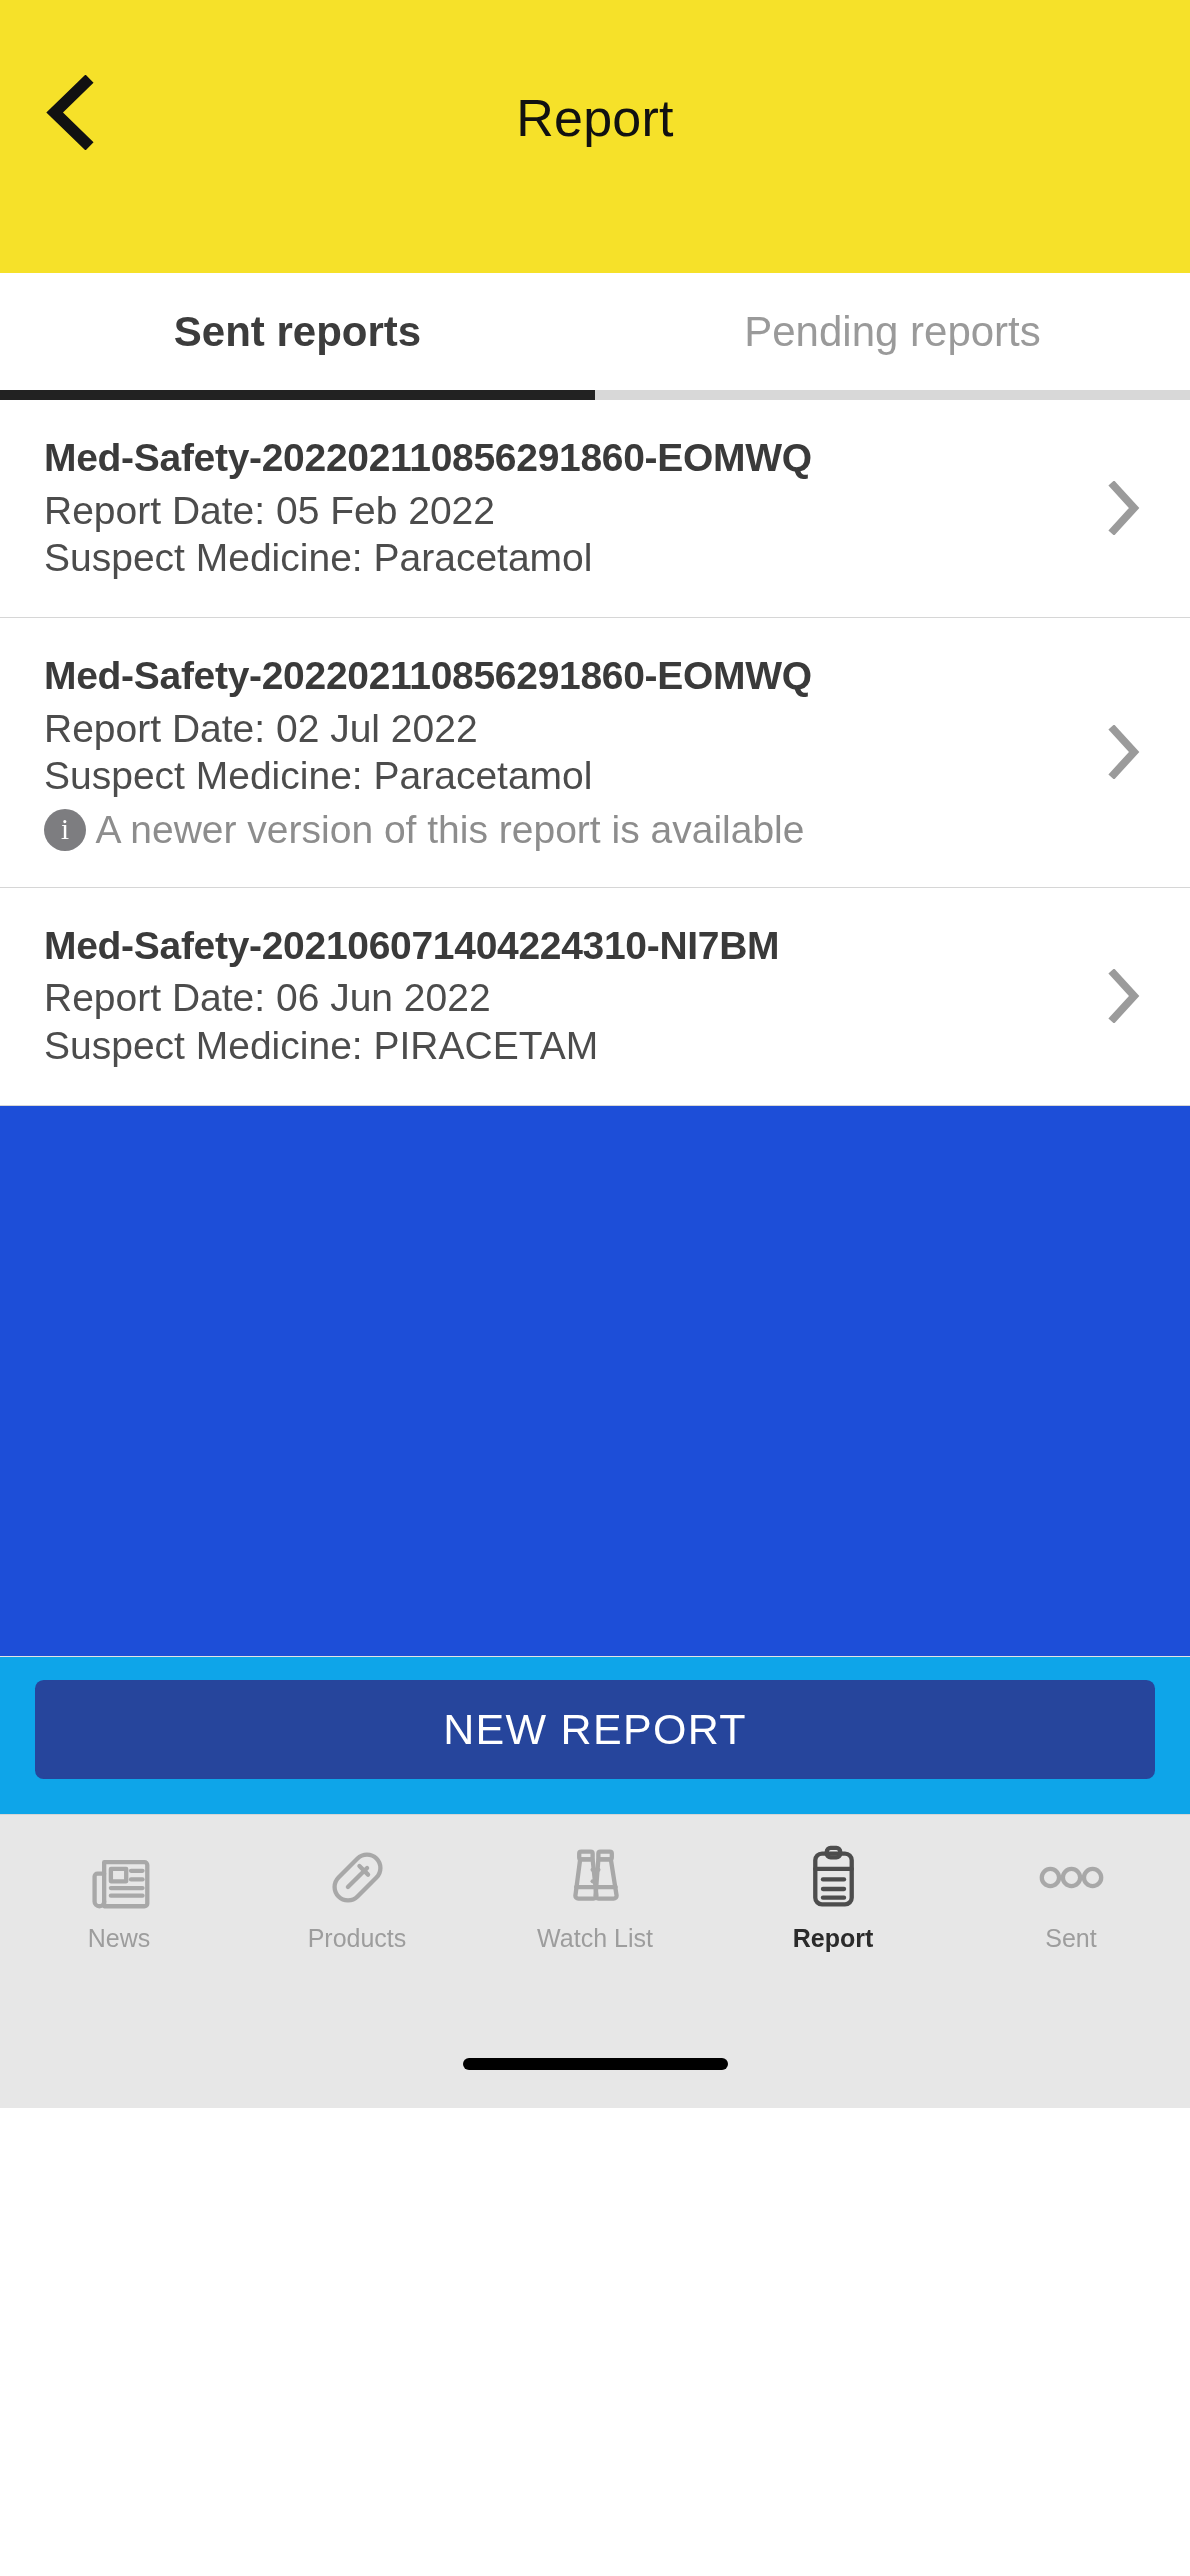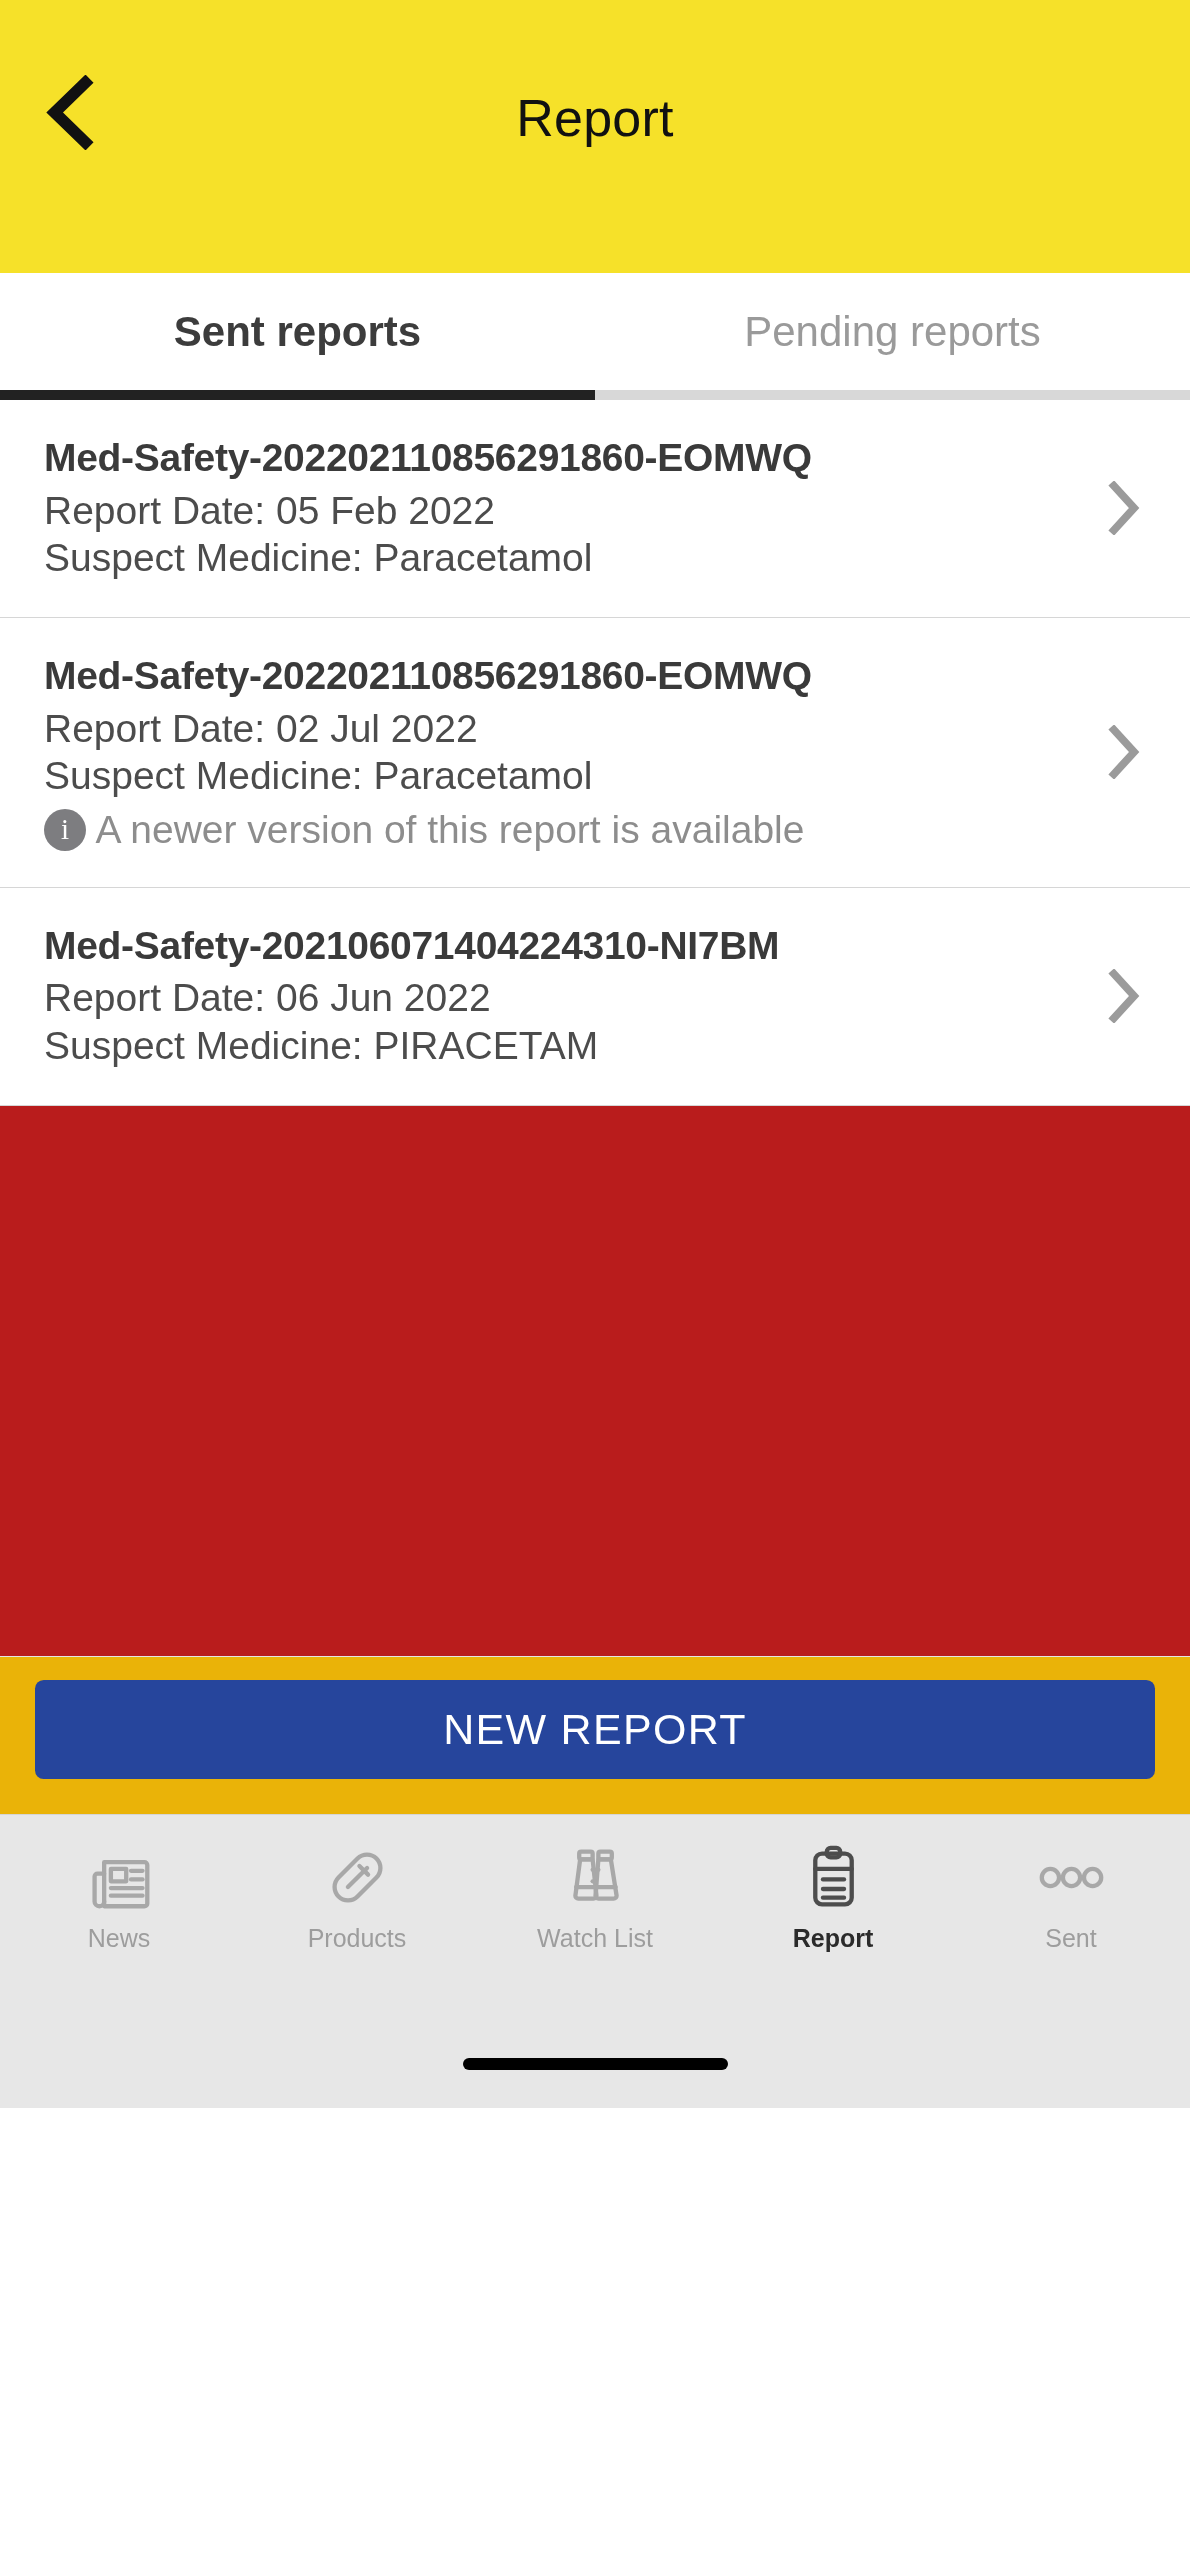--- a/index.html
+++ b/index.html
@@ -72,21 +72,21 @@
     height:10.5px;
     display:flex;
   }
   .tab-underline .seg { flex:1 1 50%; }
   .tab-underline .seg.active { background:#222222; }
   .tab-underline .seg.inactive { background:#d8d8d8; }
 
   
   .list {
     flex:1 1 auto;
-    background:#b91c1c;
+    background:#1d4ed8;
     overflow:hidden;
   }
   .report-row {
     position:relative;
     display:flex;
     align-items:center;
     padding:35px 38px 35px 44px;
     border-bottom:1.9px solid #d6d6d6;
     background:#ffffff;
     cursor:pointer;
@@ -137,21 +137,21 @@
   .row-chevron {
     flex:none;
     margin-left:19px;
     width:58px; height:58px;
     display:flex; align-items:center; justify-content:center;
   }
 
   
   .cta-area {
     flex:none;
-    background:#eab308;
+    background:#0ea5e9;
     padding:23px 35px 35px 35px;
     border-top:1.9px solid #e4e4e4;
   }
   .cta-button {
     display:flex;
     align-items:center;
     justify-content:center;
     width:100%;
     height:99px;
     background:#26459c;

